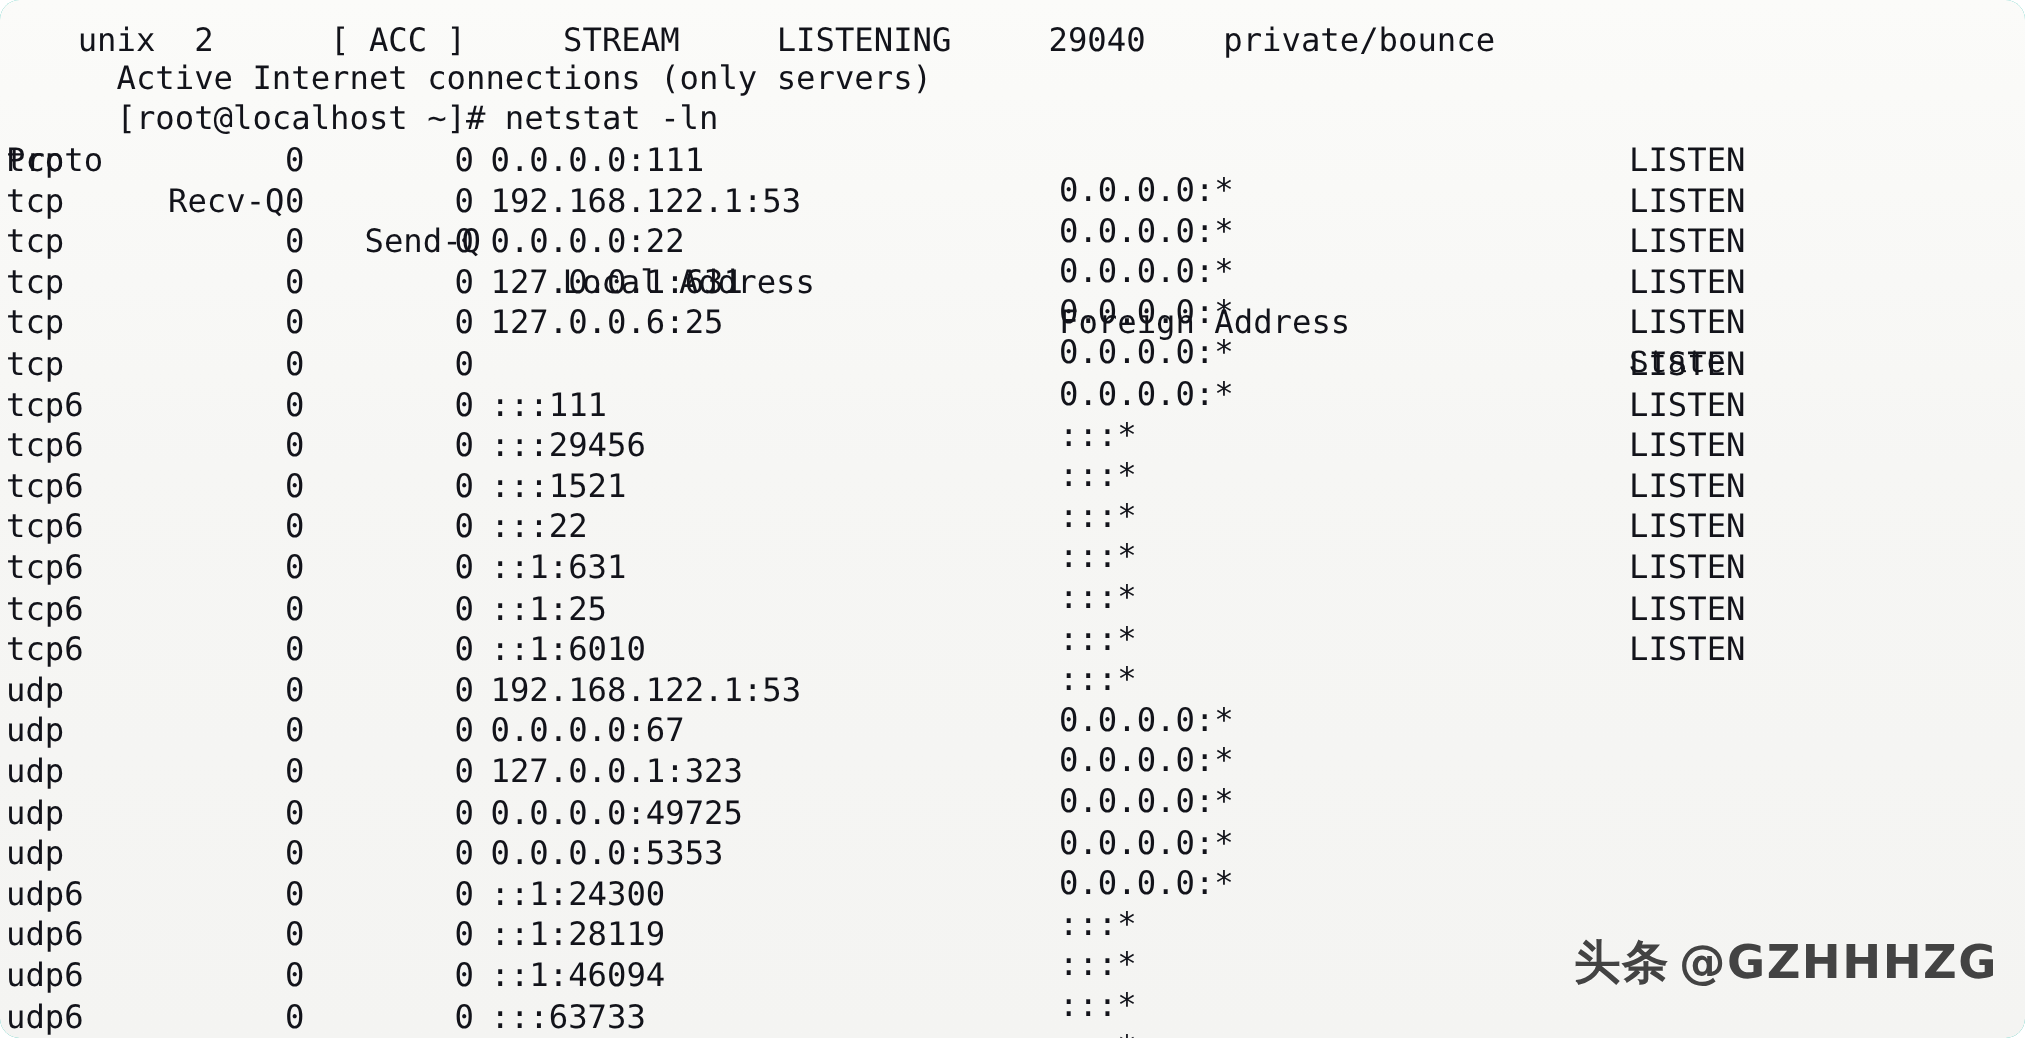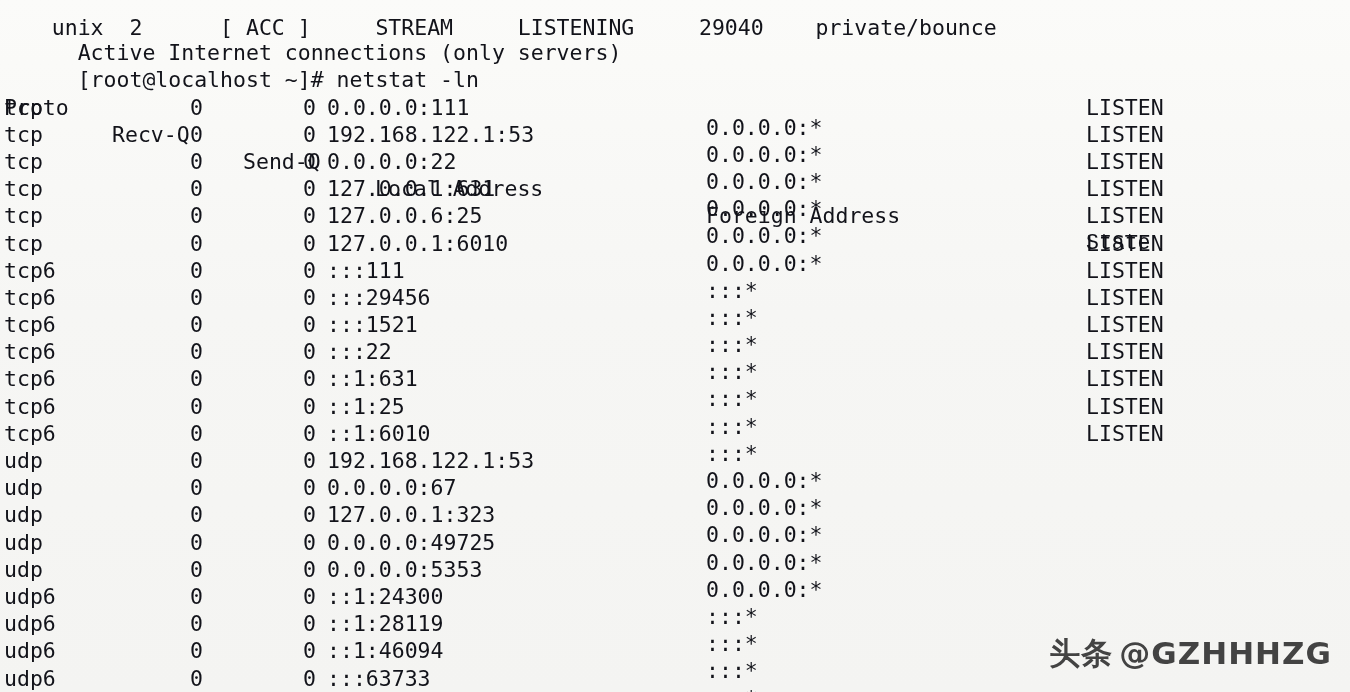--- a/index.html
+++ b/index.html
@@ -11,20 +11,21 @@
     position: relative;
     width: 1350px;
     height: 692px;
     background: #14b8a6;
     overflow: hidden;
     font-family: "DejaVu Sans Mono", "Liberation Mono", monospace;
     font-size: 21.5px;
     line-height: 27.2px;
     color: #12131a;
     letter-spacing: 0px;
+    border-radius: 13px;
   }
   
   #screen:before {
     content: "";
     position: absolute;
     inset: 0;
     background: linear-gradient(180deg, #fbfbf9 0%, #f6f6f4 45%, #f4f4f2 100%);
     pointer-events: none;
     z-index: 0;
   }
@@ -75,21 +76,21 @@
   .hdr-proto   { position:absolute; left:4px;   }
   .hdr-recvq   { position:absolute; left:112px; }
   .hdr-sendq   { position:absolute; left:243px; }
   .hdr-local   { position:absolute; left:375px; }
   .hdr-foreign { position:absolute; left:706px; }
   .hdr-state   { position:absolute; left:1086px;font-family:Liberation Mono, monospace;}
 
   #watermark {
     position: absolute;
     right: 18px;
-    bottom: 25px;
+    bottom: 36px;
     z-index: 5;
     font-family: "DejaVu Sans", "Liberation Sans", sans-serif;
     font-size: 31px;
     font-weight: 700;
     color: #2b2b2b;
     opacity: 0.88;
     letter-spacing: 1px;
     -webkit-text-stroke: 0px;
     white-space: nowrap;
     text-shadow: 0 0 1px rgba(255,255,255,0.9);
@@ -126,21 +127,21 @@
       <span class="hdr-foreign">Foreign Address</span>
       <span class="hdr-state">State</span>
     </div>
 
     <div id="rows-container">
         <div class="row"><span class="c-proto">tcp</span><span class="c-recvq">0</span><span class="c-sendq">0</span><span class="c-local">0.0.0.0:111</span><span class="c-foreign">0.0.0.0:*</span><span class="c-state">LISTEN</span></div>
         <div class="row"><span class="c-proto">tcp</span><span class="c-recvq">0</span><span class="c-sendq">0</span><span class="c-local">192.168.122.1:53</span><span class="c-foreign">0.0.0.0:*</span><span class="c-state">LISTEN</span></div>
         <div class="row"><span class="c-proto">tcp</span><span class="c-recvq">0</span><span class="c-sendq">0</span><span class="c-local">0.0.0.0:22</span><span class="c-foreign">0.0.0.0:*</span><span class="c-state">LISTEN</span></div>
         <div class="row"><span class="c-proto">tcp</span><span class="c-recvq">0</span><span class="c-sendq">0</span><span class="c-local">127.0.0.1:631</span><span class="c-foreign">0.0.0.0:*</span><span class="c-state">LISTEN</span></div>
         <div class="row"><span class="c-proto">tcp</span><span class="c-recvq">0</span><span class="c-sendq">0</span><span class="c-local">127.0.0.6:25</span><span class="c-foreign">0.0.0.0:*</span><span class="c-state">LISTEN</span></div>
-        <div class="row"><span class="c-proto">tcp</span><span class="c-recvq">0</span><span class="c-sendq">0</span><span class="c-local">127.0.0.1:6010</span><span class="c-foreign">0.0.0.0:*</span><span class="c-state">LISTEN</span></div>
+        <div class="row"><span class="c-proto">tcp</span><span class="c-recvq">0</span><span class="c-sendq">0</span><span class="c-foreign">0.0.0.0:*</span><span class="c-state">LISTEN</span></div>
         <div class="row"><span class="c-proto">tcp6</span><span class="c-recvq">0</span><span class="c-sendq">0</span><span class="c-local">:::111</span><span class="c-foreign">:::*</span><span class="c-state">LISTEN</span></div>
         <div class="row"><span class="c-proto">tcp6</span><span class="c-recvq">0</span><span class="c-sendq">0</span><span class="c-local">:::29456</span><span class="c-foreign">:::*</span><span class="c-state">LISTEN</span></div>
         <div class="row"><span class="c-proto">tcp6</span><span class="c-recvq">0</span><span class="c-sendq">0</span><span class="c-local">:::1521</span><span class="c-foreign">:::*</span><span class="c-state">LISTEN</span></div>
         <div class="row"><span class="c-proto">tcp6</span><span class="c-recvq">0</span><span class="c-sendq">0</span><span class="c-local">:::22</span><span class="c-foreign">:::*</span><span class="c-state">LISTEN</span></div>
         <div class="row"><span class="c-proto">tcp6</span><span class="c-recvq">0</span><span class="c-sendq">0</span><span class="c-local">::1:631</span><span class="c-foreign">:::*</span><span class="c-state">LISTEN</span></div>
         <div class="row"><span class="c-proto">tcp6</span><span class="c-recvq">0</span><span class="c-sendq">0</span><span class="c-local">::1:25</span><span class="c-foreign">:::*</span><span class="c-state">LISTEN</span></div>
         <div class="row"><span class="c-proto">tcp6</span><span class="c-recvq">0</span><span class="c-sendq">0</span><span class="c-local">::1:6010</span><span class="c-foreign">:::*</span><span class="c-state">LISTEN</span></div>
         <div class="row"><span class="c-proto">udp</span><span class="c-recvq">0</span><span class="c-sendq">0</span><span class="c-local">192.168.122.1:53</span><span class="c-foreign">0.0.0.0:*</span><span class="c-state"></span></div>
         <div class="row"><span class="c-proto">udp</span><span class="c-recvq">0</span><span class="c-sendq">0</span><span class="c-local">0.0.0.0:67</span><span class="c-foreign">0.0.0.0:*</span><span class="c-state"></span></div>
         <div class="row"><span class="c-proto">udp</span><span class="c-recvq">0</span><span class="c-sendq">0</span><span class="c-local">127.0.0.1:323</span><span class="c-foreign">0.0.0.0:*</span><span class="c-state"></span></div>

